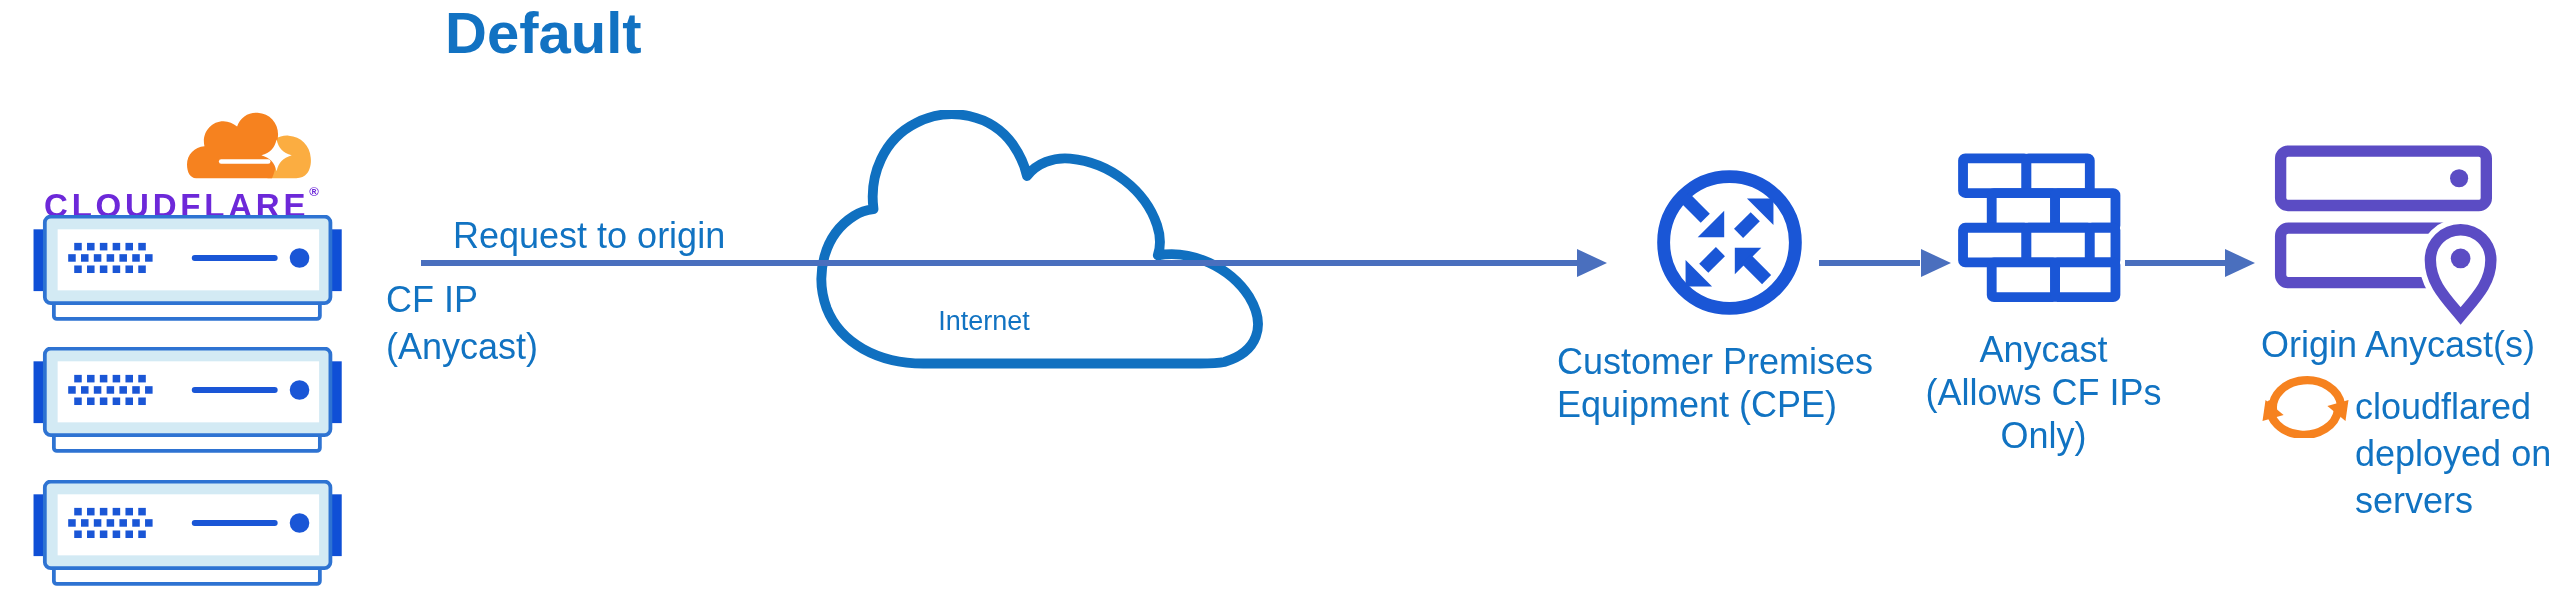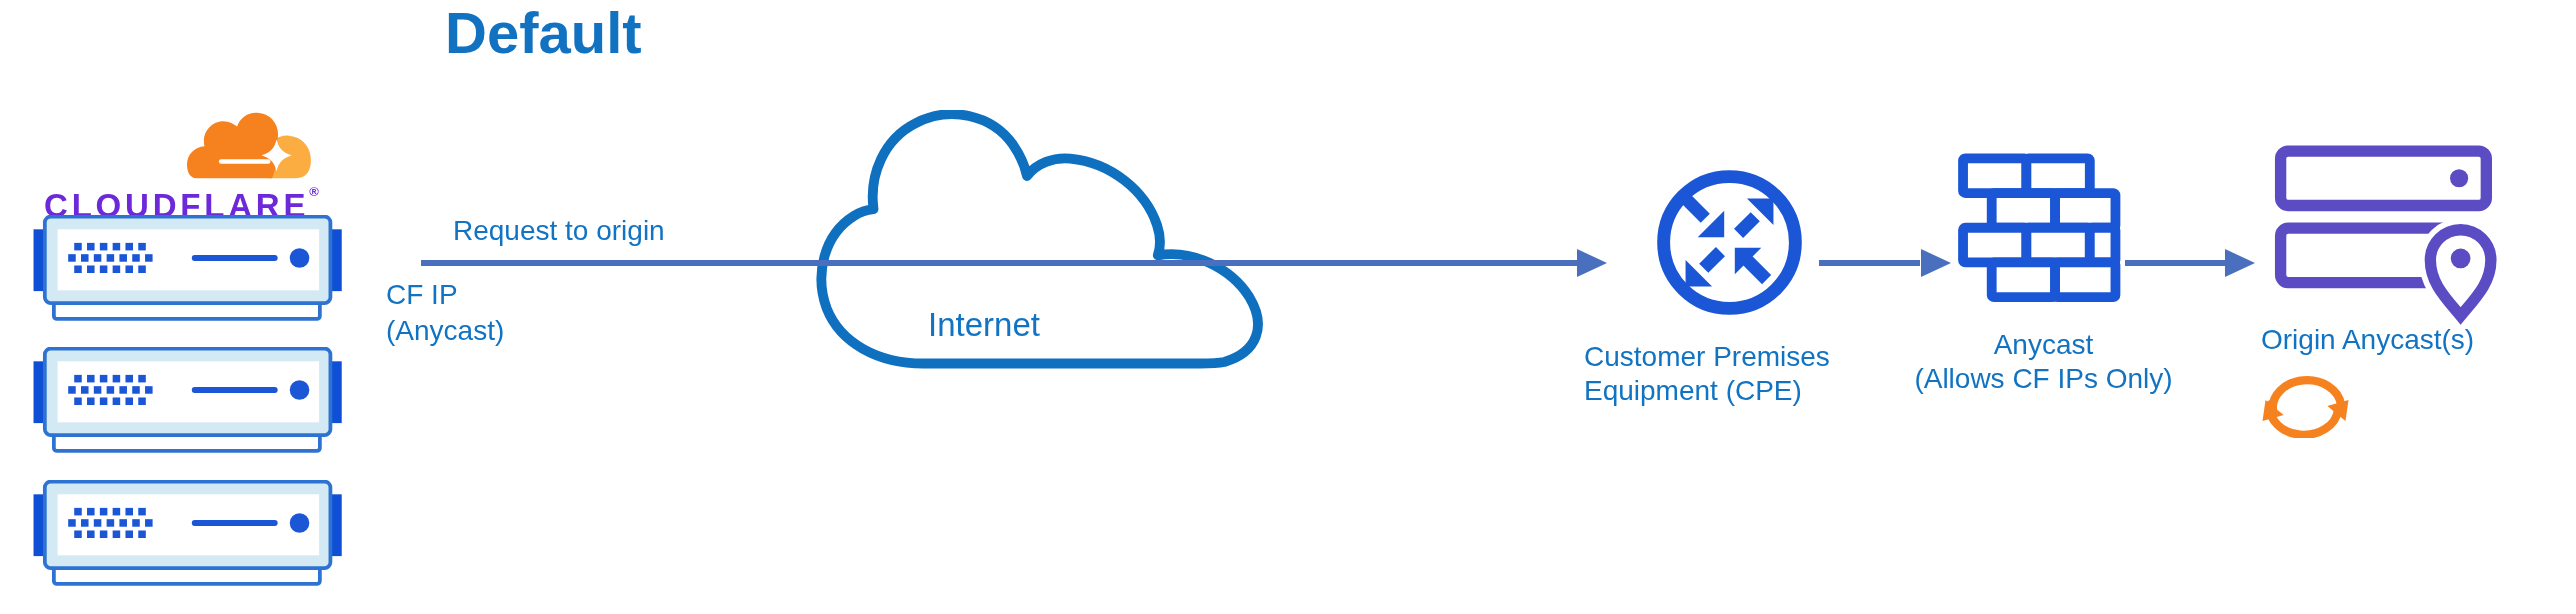--- a/index.html
+++ b/index.html
@@ -1,19 +1,19 @@
 <!DOCTYPE html>
 <html style="font-size:12px"><head>
 <meta charset="utf-8">
 <style>
   html,body{margin:0;padding:0;background:#ffffff;}
   body{width:2576px;height:614px;position:relative;font-family:"Liberation Sans",sans-serif;overflow:hidden;}
   .abs{position:absolute;}
   .title{left:445px;top:3.8px;font-size:58px;font-weight:bold;color:#1272C2;line-height:1;}
-  .label{color:#1173C2;font-size:28px;line-height:1.3;white-space:pre-line;}
+  .label{color:#1173C2;font-size:36px;line-height:1.3;white-space:pre-line;}
   .wordmark{left:44px;top:185px;font-size:33px;font-weight:bold;letter-spacing:3.8px;color:#6d28d9;line-height:1;}
   .wordmark sup{font-size:13px;letter-spacing:0;vertical-align:21px;}
   .ln{height:6px;background:#4A6FBE;z-index:5;}
   .ah{width:0;height:0;border-top:14.4px solid transparent;border-bottom:14.4px solid transparent;border-left:30px solid #4A6FBE;z-index:5;}
   .z2{z-index:2;}
   .z6{z-index:6;}
   svg{display:block;}
 </style>
 </head>
 <body>
@@ -135,40 +135,40 @@
   <div class="abs ln" style="left:421px;top:260px;width:1156px;"></div>
   <div class="abs ah" style="left:1577px;top:249px;"></div>
   <div class="abs label z6" style="left:386px;top:277px;">CF IP
 (Anycast)</div>
 
   <div class="abs z2" style="left:810px;top:110px;">
     <svg width="465" height="265" viewBox="0 0 615 350">
       <path d="M150 335 C90 335 40 308 22 262 C6 218 18 165 58 140 C66 135 75 132 84 131 C78 85 98 38 140 17 C185 -6 240 6 268 45 C277 58 284 72 287 87 C300 70 322 62 344 64 C398 69 444 107 459 152 C464 167 464 180 460 192 C505 184 556 208 581 247 C604 285 592 320 548 333 C538 335 528 335 516 335 Z" fill="#ffffff" stroke="#1070C0" stroke-width="13" stroke-linejoin="round"></path>
     </svg>
   </div>
-  <div class="abs label z6" style="left:848px;top:304px;width:272px;text-align:center;font-size:33px;">Internet</div>
+  <div class="abs label z6" style="left:848px;top:304px;width:272px;text-align:center;font-size:27px;">Internet</div>
 
   <div class="abs" style="left:1650px;top:163px;">
     <svg width="159" height="159" viewBox="0 0 210 210">
       <circle cx="105" cy="105" r="87" fill="#ffffff" stroke="#1A56D6" stroke-width="17"></circle>
       <g fill="#1A56D6" stroke="none">
         <polygon points="98,98 98,63 63,98"></polygon>
         <polygon points="163,47 163,82 128,47"></polygon>
         <polygon points="47,163 82,163 47,128"></polygon>
         <polygon points="112,112 147,112 112,147"></polygon>
       </g>
       <g stroke="#1A56D6" stroke-width="17">
         <line x1="45" y1="45" x2="73" y2="73"></line>
         <line x1="117" y1="93" x2="139" y2="71"></line>
         <line x1="93" y1="117" x2="71" y2="139"></line>
         <line x1="127" y1="127" x2="154" y2="154"></line>
       </g>
     </svg>
   </div>
-  <div class="abs label" style="left:1557px;top:340px;line-height:1.2;margin-left:27px;">Customer Premises
+  <div class="abs label" style="left:1557px;top:340px;line-height:1.2;">Customer Premises
 Equipment (CPE)</div>
 
   <div class="abs ln" style="left:1819px;top:260px;width:101px;"></div>
   <div class="abs ah" style="left:1921px;top:249px;"></div>
 
   <div class="abs" style="left:1957px;top:153px;">
     <svg width="166" height="151" viewBox="0 0 220 200">
       <g fill="#ffffff" stroke="#1A56D6" stroke-width="13" stroke-linejoin="round">
         <rect x="8" y="7" width="84" height="46" rx="3"></rect>
           <rect x="92" y="7" width="84" height="46" rx="3"></rect>
@@ -205,15 +205,18 @@
       <g fill="none" stroke="#F6821F" stroke-width="11" stroke-linecap="round">
         <path d="M16 52 A45 36 0 0 1 106 44"></path>
         <path d="M12 44 A45 36 0 0 0 102 52"></path>
       </g>
       <g fill="#F6821F">
         <polygon points="2,66 6,38 30,58"></polygon>
         <polygon points="116,38 112,66 88,46"></polygon>
       </g>
     </svg>
   </div>
+  <div class="abs label" style="left:2355px;top:384px;">cloudflared
+deployed on
+servers</div>
 
 </div>
 
 
 </body></html>

